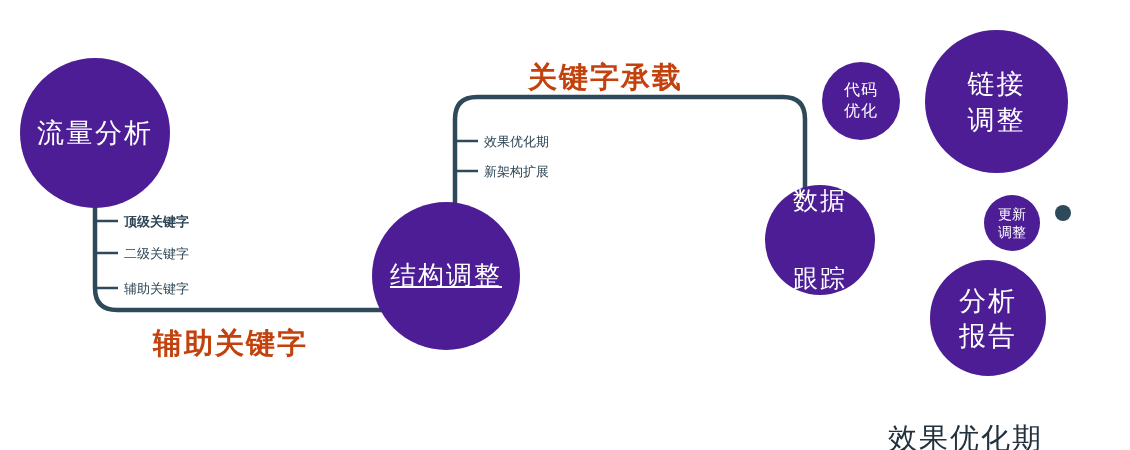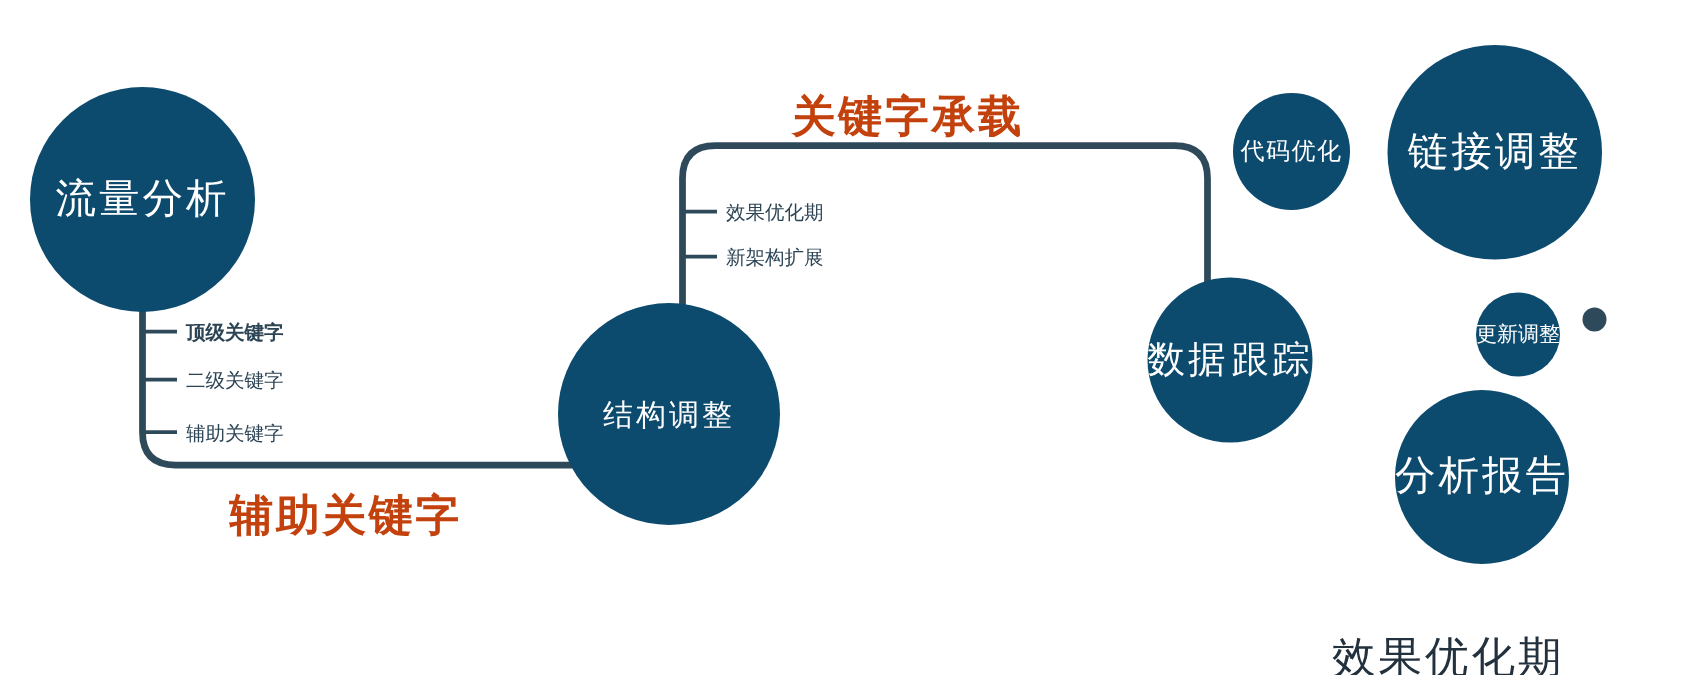--- a/index.html
+++ b/index.html
@@ -11,33 +11,33 @@
     height: 450px;
     background: #ffffff;
     overflow: hidden;
   }
 
   svg.wires { position: absolute; left: 0; top: 0; }
 
   .node {
     position: absolute;
     border-radius: 50%;
-    background: #0c4a6e;
+    background: #4c1d95;
     color: #ffffff;
     display: flex;
-    flex-direction: row;
+    flex-direction: column;
     align-items: center;
     justify-content: center;
     text-align: center;
     line-height: 1.3;
     letter-spacing: 2px;
   }
 
   .node-traffic   { left: 20px;  top: 58px;  width: 150px; height: 150px; font-size: 27px; }
-  .node-structure { left: 372px; top: 202px; width: 148px; height: 148px; font-size: 20px; }
+  .node-structure { left: 372px; top: 202px; width: 148px; height: 148px; font-size: 26px; text-decoration: underline; }
   .node-tracking  { left: 765px; top: 185px; width: 110px; height: 110px; font-size: 25px; justify-content: space-between; }
   .node-code      { left: 822px; top: 62px;  width: 78px;  height: 78px;  font-size: 16px; letter-spacing: 1px; }
   .node-link      { left: 925px; top: 30px;  width: 143px; height: 143px; font-size: 27px; }
   .node-update    { left: 984px; top: 195px; width: 56px;  height: 56px;  font-size: 14px; letter-spacing: 0; }
   .node-report    { left: 930px; top: 260px; width: 116px; height: 116px; font-size: 27px; }
 
   .dot {
     position: absolute;
     left: 1055px; top: 205px;
     width: 16px; height: 16px;

